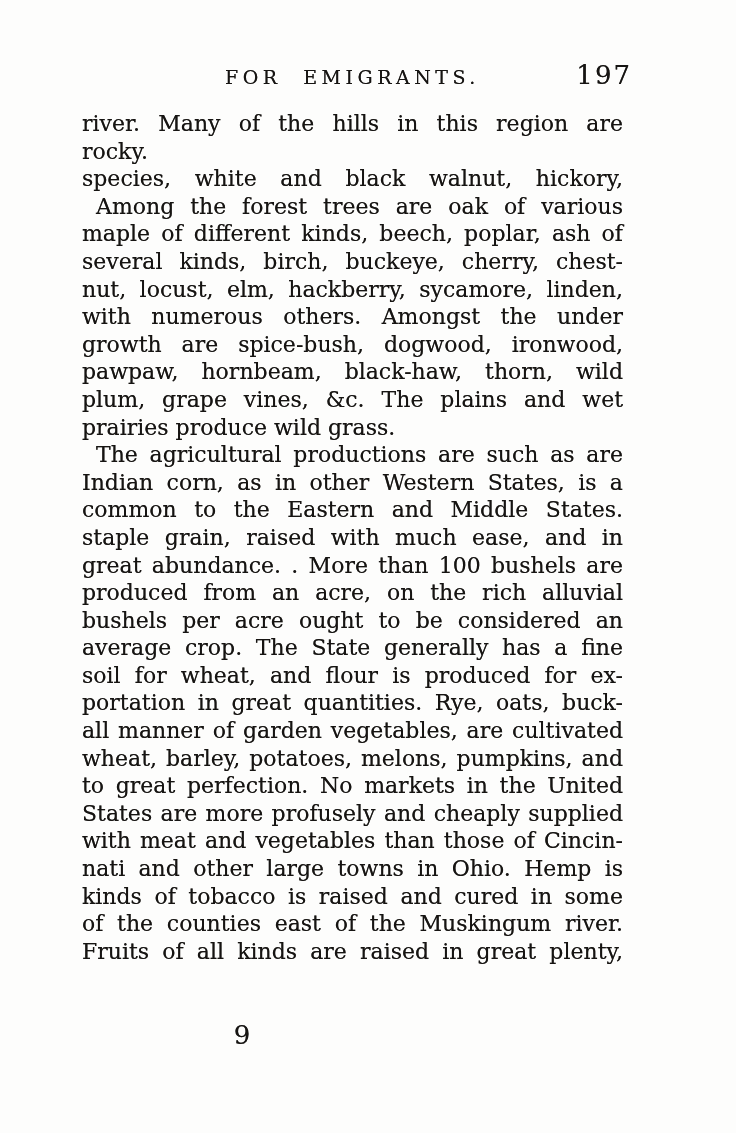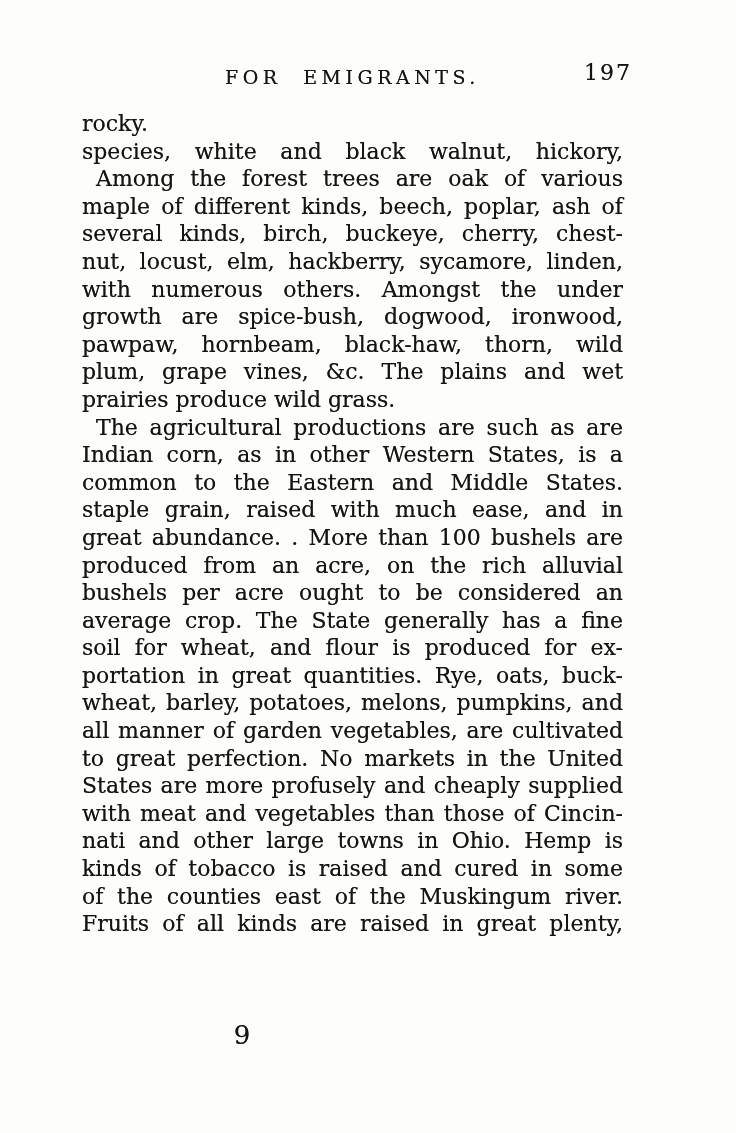--- a/index.html
+++ b/index.html
@@ -32,21 +32,21 @@
     text-align: center;
     font-size: 19px;
     letter-spacing: 4.5px;
     word-spacing: 11px;
     text-shadow: 0 0 0.5px rgba(20,18,16,0.7);
   }
   .page-number {
     position: absolute;
     right: -9px;
     top: -3px;
-    font-size: 22px;
+    font-size: 26px;
     letter-spacing: 2px;
     text-shadow: 0 0 0.5px rgba(20,18,16,0.7);
   }
   
   .body-text {
     position: absolute;
     left: 82px;
     top: 110px;
     width: 541px;
   }
@@ -83,20 +83,21 @@
 <body>
 
 <div class="page">
 
   <div class="header">
     <div class="header-title">FOR EMIGRANTS.</div>
     <div class="page-number">197</div>
   </div>
 
   <div class="body-text">
+    <div class="line">river. Many of the hills in this region are</div>
     <div class="line short">rocky.</div>
     <div class="line">species, white and black walnut, hickory,</div>
     <div class="line indent">Among the forest trees are oak of various</div>
     <div class="line">maple of different kinds, beech, poplar, ash of</div>
     <div class="line">several kinds, birch, buckeye, cherry, chest-</div>
     <div class="line">nut, locust, elm, hackberry, sycamore, linden,</div>
     <div class="line">with numerous others. Amongst the under</div>
     <div class="line">growth are spice-bush, dogwood, ironwood,</div>
     <div class="line">pawpaw, hornbeam, black-haw, thorn, wild</div>
     <div class="line">plum, grape vines, &amp;c. The plains and wet</div>
@@ -104,22 +105,22 @@
     <div class="line indent">The agricultural productions are such as are</div>
     <div class="line">Indian corn, as in other Western States, is a</div>
     <div class="line">common to the Eastern and Middle States.</div>
     <div class="line">staple grain, raised with much ease, and in</div>
     <div class="line">great abundance. . More than 100 bushels are</div>
     <div class="line">produced from an acre, on the rich alluvial</div>
     <div class="line">bushels per acre ought to be considered an</div>
     <div class="line">average crop. The State generally has a fine</div>
     <div class="line">soil for wheat, and flour is produced for ex-</div>
     <div class="line">portation in great quantities. Rye, oats, buck-</div>
+    <div class="line">all manner of garden vegetables, are cultivated</div>
     <div class="line">wheat, barley, potatoes, melons, pumpkins, and</div>
-    <div class="line">all manner of garden vegetables, are cultivated</div>
     <div class="line">to great perfection. No markets in the United</div>
     <div class="line">States are more profusely and cheaply supplied</div>
     <div class="line">with meat and vegetables than those of Cincin-</div>
     <div class="line">nati and other large towns in Ohio. Hemp is</div>
     <div class="line">kinds of tobacco is raised and cured in some</div>
     <div class="line">of the counties east of the Muskingum river.</div>
     <div class="line">Fruits of all kinds are raised in great plenty,</div>
   </div>
 
   <div class="signature">9</div>

